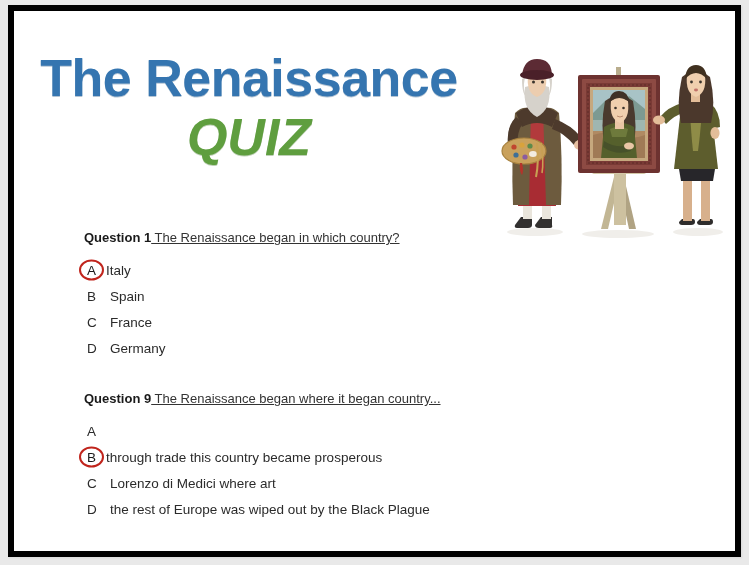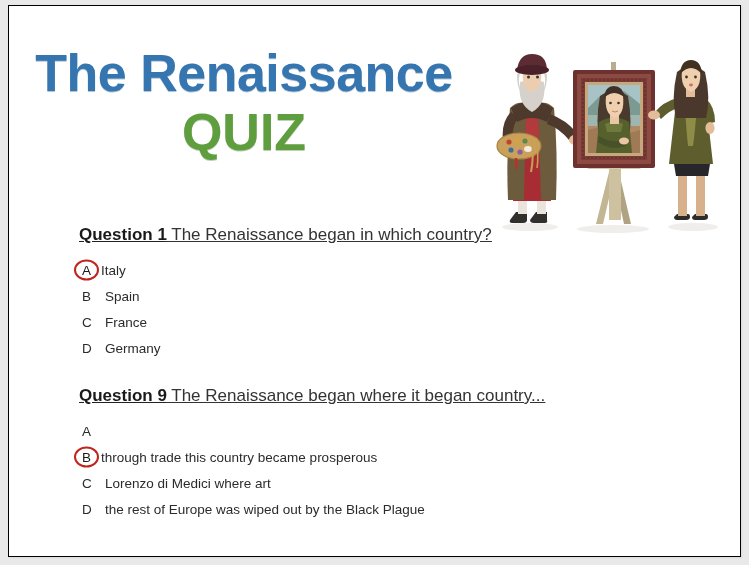--- a/index.html
+++ b/index.html
@@ -14,21 +14,21 @@
     font-family: "Liberation Sans", sans-serif;
   }
 
   #page {
     position: absolute;
     left: 8px;
     top: 5px;
     width: 733px;
     height: 552px;
     background: #ffffff;
-    border: 1px solid #000000;
+    border: 6px solid #000000;
     box-sizing: border-box;
     box-shadow: 1px 1px 2px rgba(0,0,0,0.07);
     overflow: hidden;
   }
 
   
   #title-block {
     position: absolute;
     left: 0;
     top: 40px;
@@ -44,43 +44,43 @@
     text-shadow: 0 1px 0 rgba(40,85,130,0.35);
     white-space: nowrap;
   }
   #title-sub {
     font-size: 52px;
     font-weight: bold;
     color: #5f9e3f;
     line-height: 1.05;
     margin-top: 4px;
     text-shadow: 0 1px 0 rgba(70,120,45,0.35);
+    font-style: italic;
   }
 
   
   #illustration {
     position: absolute;
     left: 478px;
     top: 40px;
     width: 250px;
     height: 190px;
   }
   #illustration svg { display: block; }
 
   
   .question-block { position: absolute; left: 70px; width: 560px; }
   #q1-block { top: 219px; }
   #q2-block { top: 380px; }
 
   .q-head {
-    font-size: 17px;
+    font-size: 13px;
     color: #222222;
     white-space: nowrap;
     margin-bottom: 12px;
-    text-decoration: underline;
   }
   .q-label {
     font-weight: bold;
     color: #1a1a1a;
   }
   .q-text {
     text-decoration: underline;
     color: #333333;
   }
 

